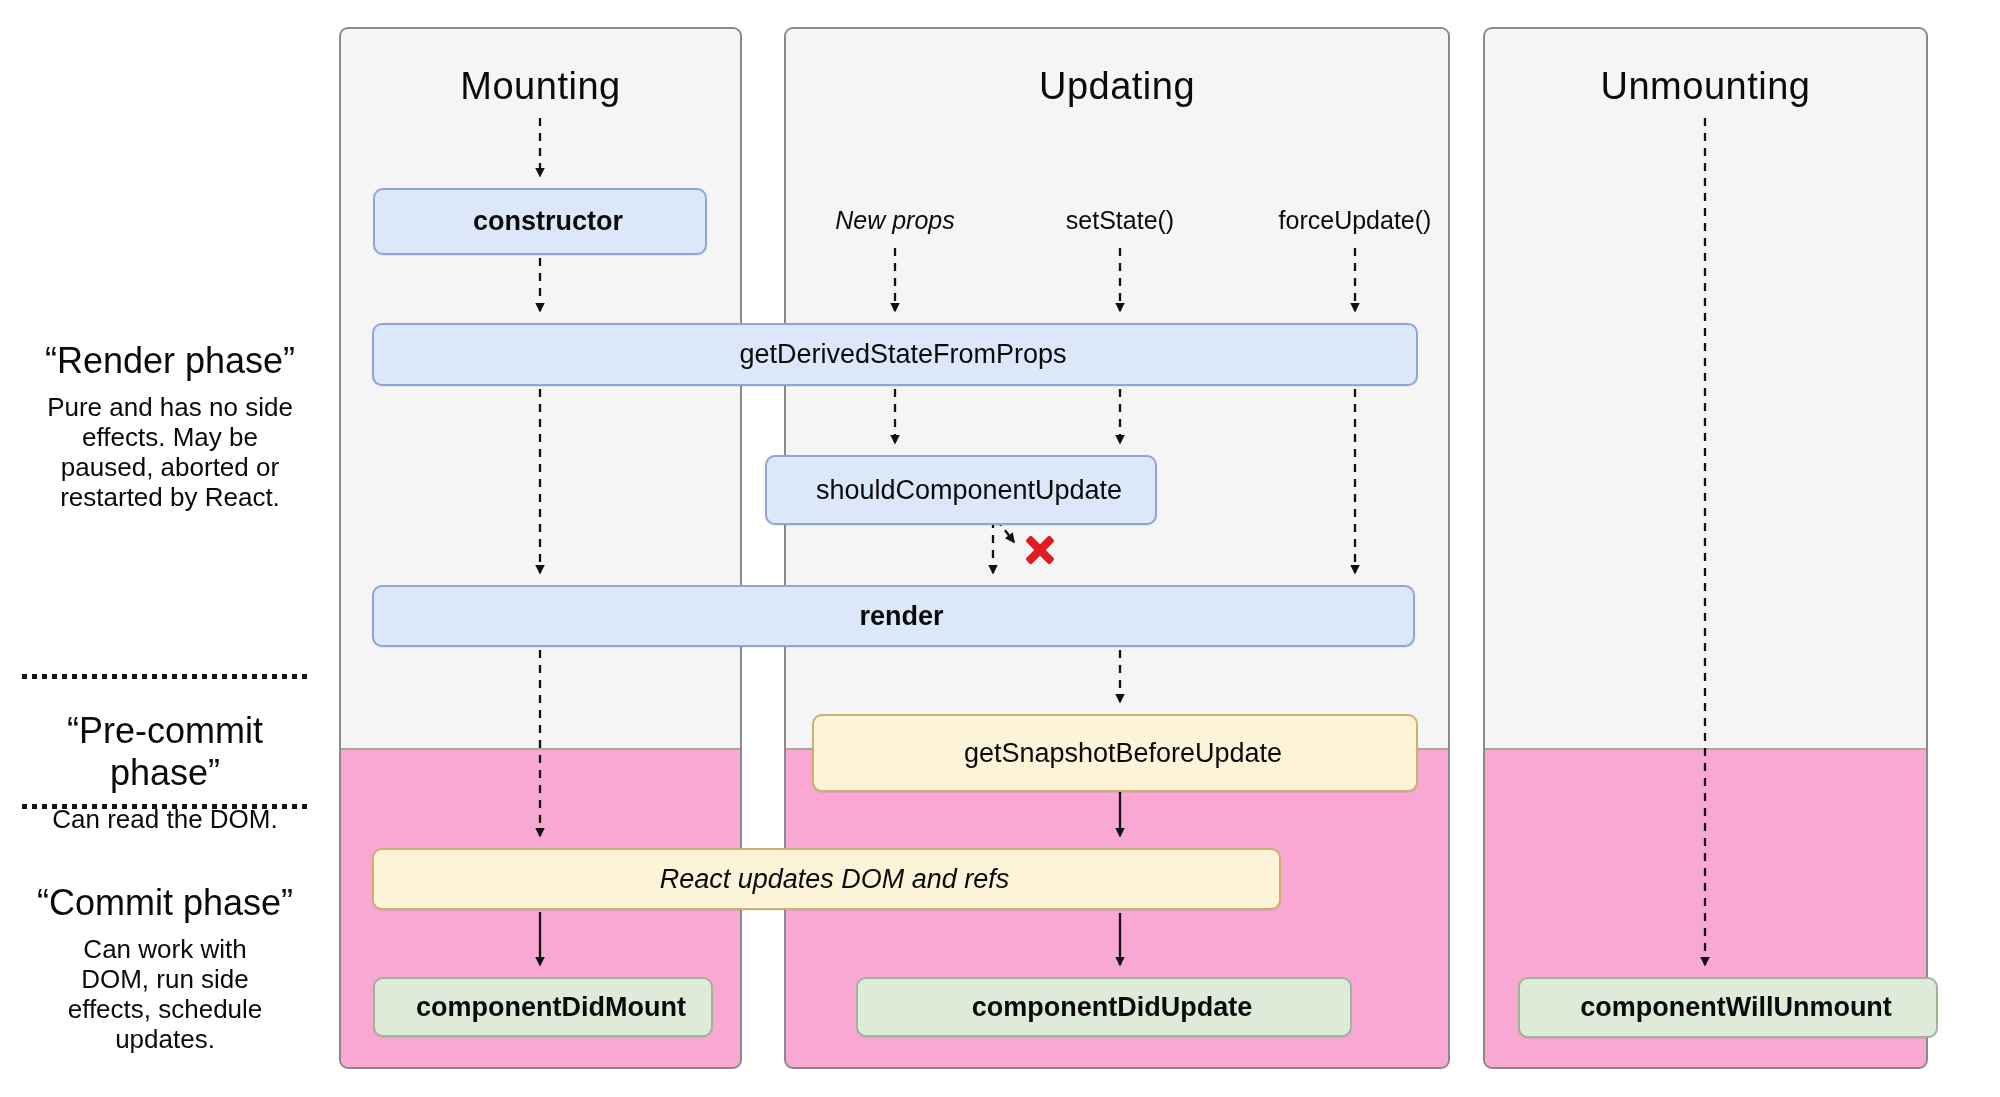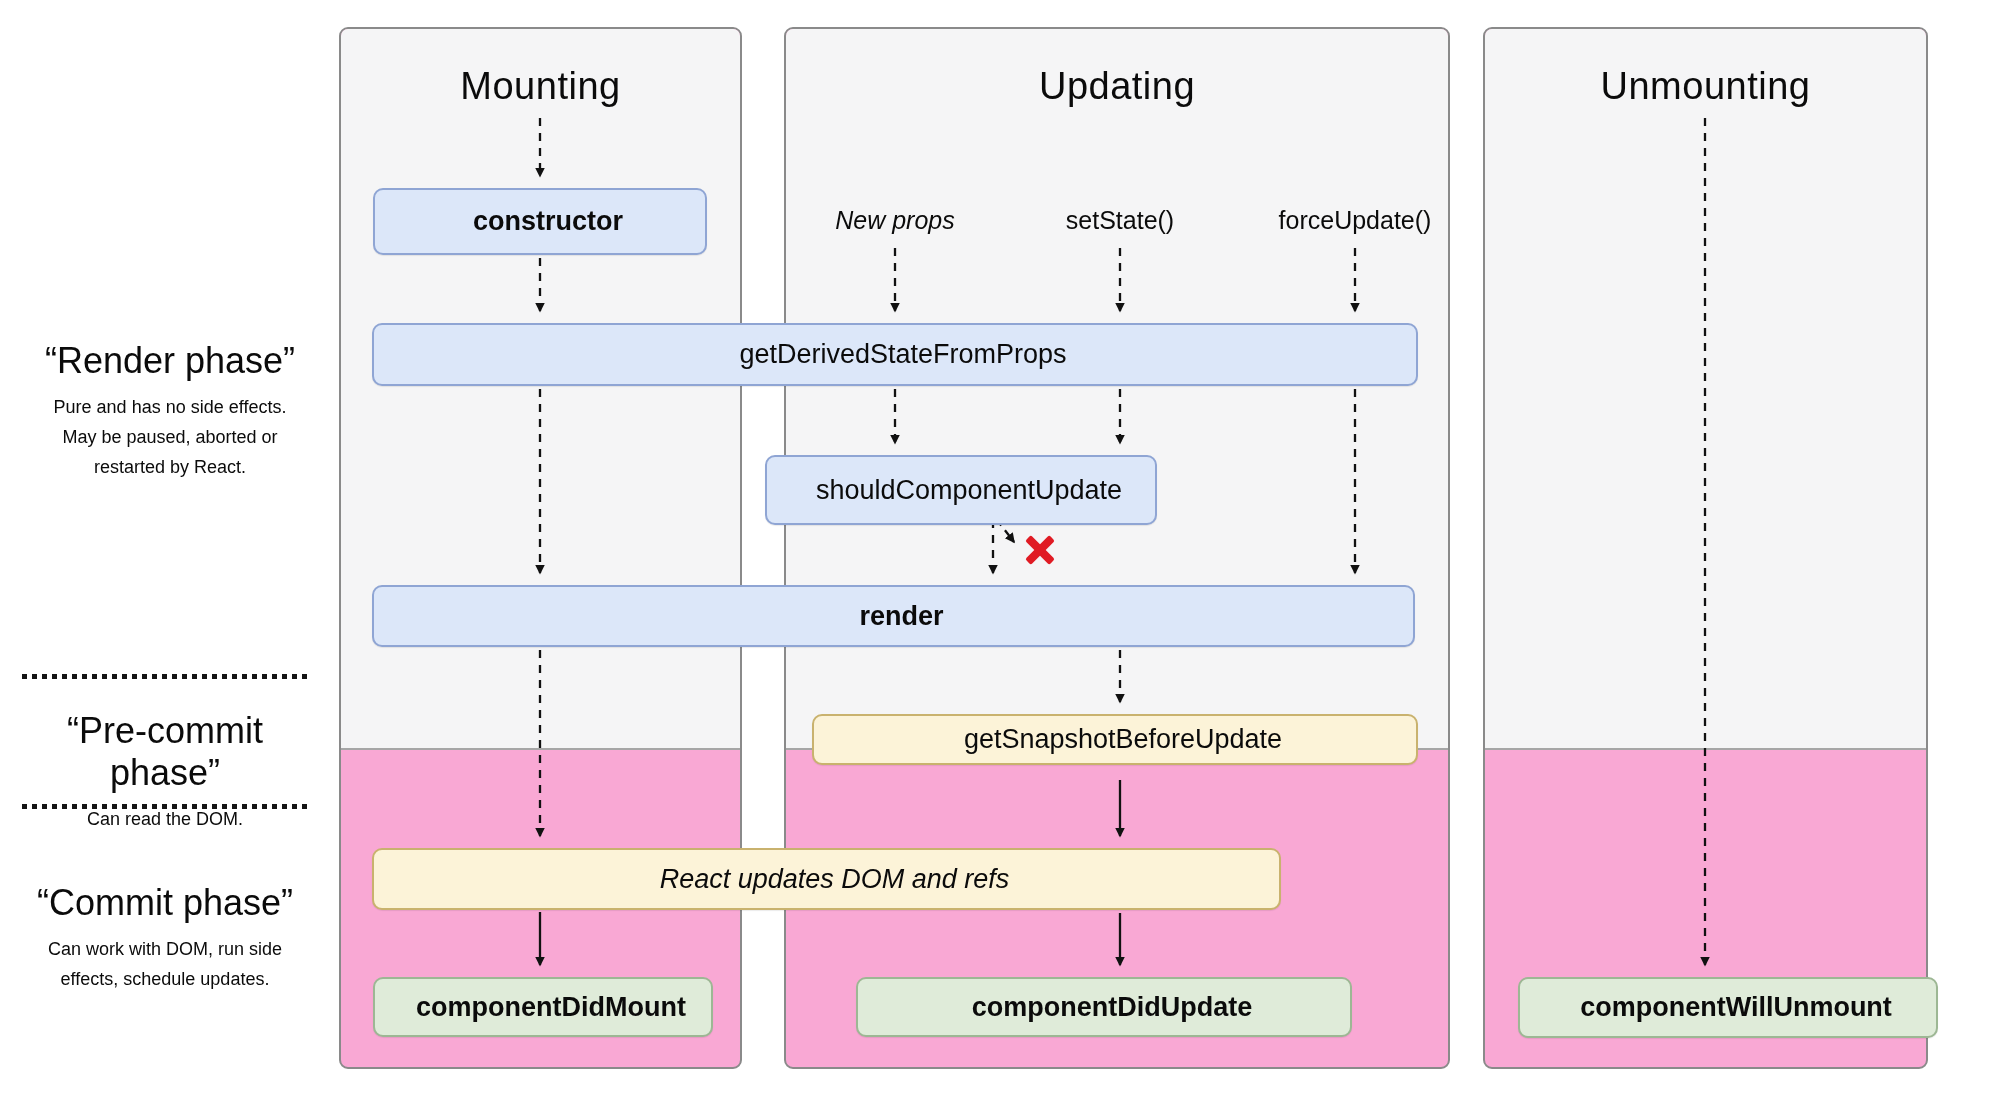--- a/index.html
+++ b/index.html
@@ -36,21 +36,21 @@
   .lbox.blue  {background:var(--c-blue-fill);  border-color:var(--c-blue-border);}
   .lbox.yellow{background:var(--c-yellow-fill);border-color:var(--c-yellow-border);}
   .lbox.green {background:var(--c-green-fill); border-color:var(--c-green-border);}
   .bold{font-weight:bold;} .italic{font-style:italic;}
   .trigger{
     position:absolute; top:206px; transform:translateX(-50%);
     font-size:25px; white-space:nowrap;
   }
   .phase-block{position:absolute; text-align:center;}
   .phase-title{font-size:36px; margin:0 0 10px 0;}
-  .phase-desc{font-size:18px; line-height:30px; margin:0 auto;}
+  .phase-desc{font-size:26px; line-height:30px; margin:0 auto;}
   .dotted-sep{
     position:absolute; height:5px;
     background-image:repeating-linear-gradient(90deg,#141414 0 5px,transparent 5px 10px);
   }
   #arrows{position:absolute; left:0; top:0; pointer-events:none;}
   .x-mark{
     position:absolute; width:30px; height:30px; transform:translate(-50%,-50%);
   }
   .x-mark::before,.x-mark::after{
     content:""; position:absolute; left:50%; top:50%; width:34px; height:8px;
@@ -111,21 +111,21 @@
       <line x1="1705" y1="118" x2="1705" y2="965" stroke-dasharray="8 7" marker-end="url(#ah)"></line>
     </g>
   </svg>
 
   <span class="x-mark" style="left:1040px; top:550px;" title="✗"></span>
 
   <div class="lbox blue bold" style="left:373px;top:188px;width:334px;height:67px;">constructor</div>
   <div class="lbox blue" style="left:372px;top:323px;width:1046px;height:63px;">getDerivedStateFromProps</div>
   <div class="lbox blue" style="left:765px;top:455px;width:392px;height:70px;">shouldComponentUpdate</div>
   <div class="lbox blue bold" style="left:372px;top:585px;width:1043px;height:62px;">render</div>
-  <div class="lbox yellow" style="left:812px;top:714px;width:606px;height:51px;">getSnapshotBeforeUpdate</div>
+  <div class="lbox yellow" style="left:812px;top:714px;width:606px;height:78px;">getSnapshotBeforeUpdate</div>
   <div class="lbox yellow italic" style="left:372px;top:848px;width:909px;height:62px;">React updates DOM and refs</div>
   <div class="lbox green bold" style="left:373px;top:977px;width:340px;height:60px;">componentDidMount</div>
   <div class="lbox green bold" style="left:856px;top:977px;width:496px;height:60px;">componentDidUpdate</div>
   <div class="lbox green bold" style="left:1518px;top:977px;width:420px;height:61px;">componentWillUnmount</div>
 
   <div class="phase-block" style="left:25px;top:340px;width:290px;">
     <p class="phase-title">“Render phase”</p>
     <p class="phase-desc" style="width:252px;">Pure and has no side effects. May be paused, aborted or restarted by React.</p>
   </div>
 

